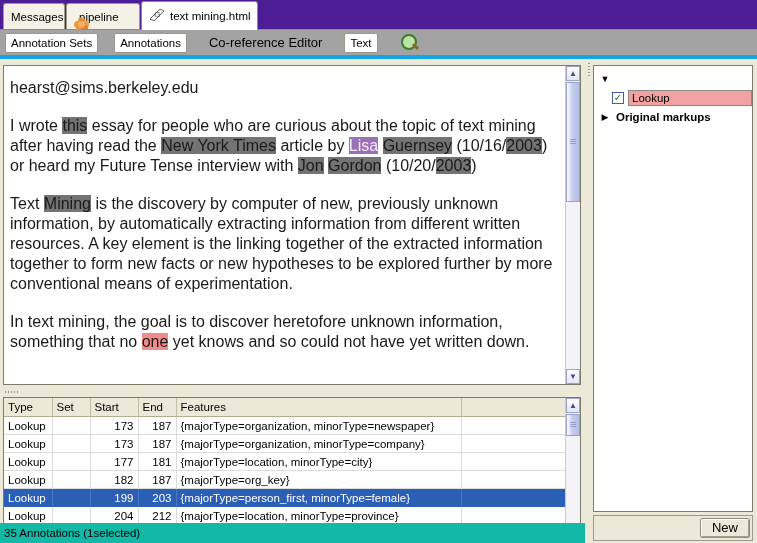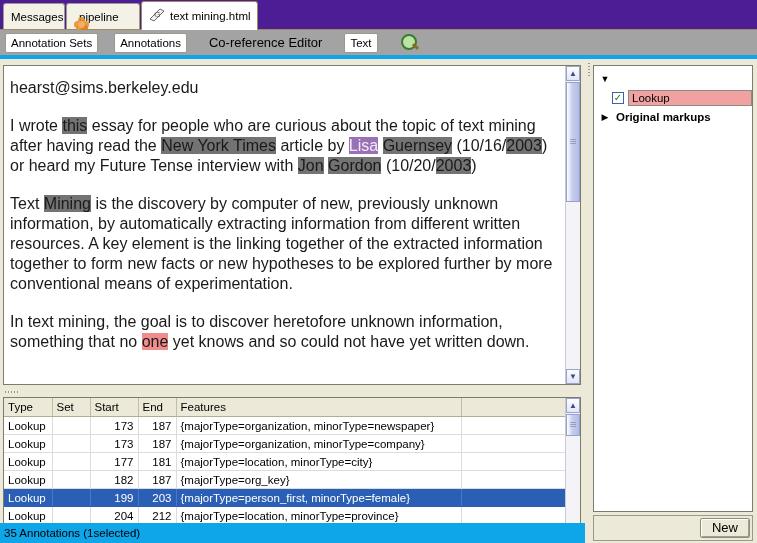--- a/index.html
+++ b/index.html
@@ -246,21 +246,21 @@
   .col-start { width: 48px; }
   .col-end   { width: 38px; }
   .col-feat  { width: 285px; }
   .tbl-blank { width: 105px; }
 
   
   .statusbar {
     position: absolute;
     left: 0; bottom: 0;
     width: 585px; height: 20px;
-    background: #0ea5e9;
+    background: #14b8a6;
     font-size: 11.5px;
     color: #000;
     display: flex;
     align-items: center;
     padding-left: 4px;
     box-sizing: border-box;
   }
 
   
   .vsplit {

